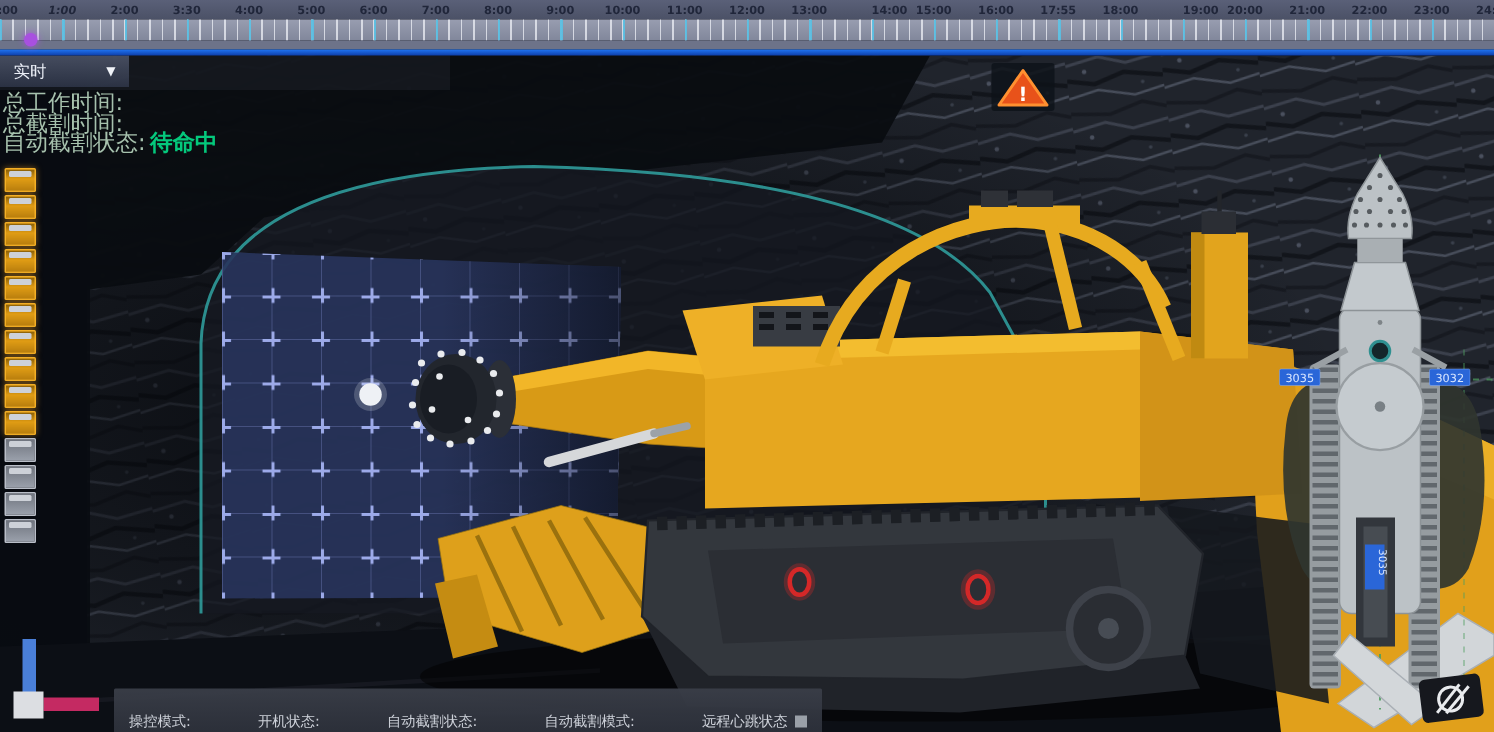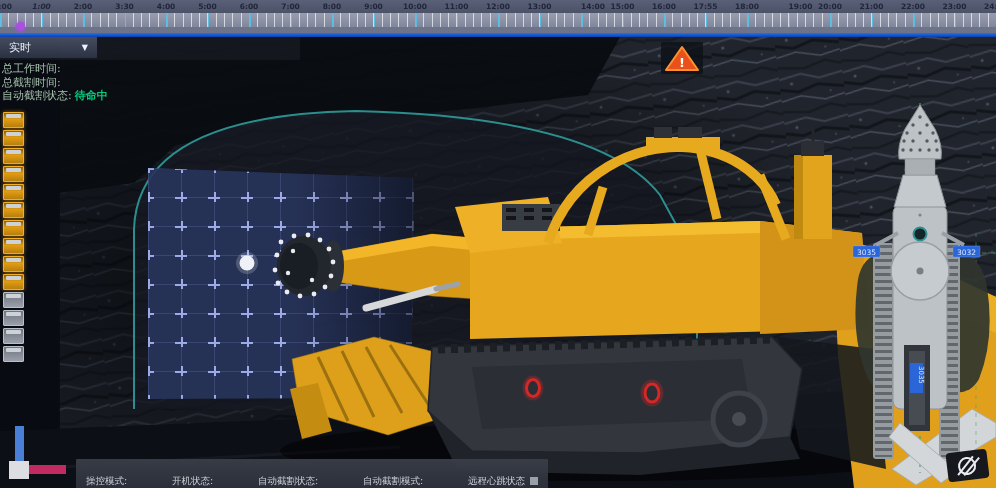--- a/index.html
+++ b/index.html
@@ -18,27 +18,27 @@
       linear-gradient(#989db0,#81879b);}
   .tl-sub{position:absolute;left:0;top:27px;width:100%;height:6px;background:#6d7389;z-index:30;}
   .tl-line{position:absolute;left:0;top:33px;width:100%;height:4px;z-index:30;
     background:linear-gradient(var(--accent-blue,#1f74f2),#0e3faa);}
   .playhead{position:absolute;left:16px;top:22px;width:9px;height:9px;border-radius:50%;
     background:var(--playhead-purple,#a850e0);box-shadow:0 0 5px var(--playhead-purple,#a850e0);z-index:31;}
 
   
   .top-left-panel{position:absolute;left:0;top:37px;width:300px;height:23px;
     background:rgba(140,150,180,.08);z-index:20;}
-  .mode-dropdown{position:absolute;left:0;top:37px;width:97px;height:21px;z-index:21;
+  .mode-dropdown{position:absolute;left:0;top:37px;width:86px;height:21px;z-index:21;
     background:linear-gradient(rgba(120,130,160,.5),rgba(66,76,104,.5));
     display:flex;align-items:center;justify-content:space-between;
     padding:0 9px;box-sizing:border-box;color:#eaeef6;font-size:11px;cursor:pointer;}
   .mode-caret{font-size:8px;color:#f0f3f8;}
 
-  .status-panel{position:absolute;left:2px;top:62px;z-index:21;font-size:11px;line-height:13.5px;}
+  .status-panel{position:absolute;left:2px;top:62px;z-index:21;font-size:15px;line-height:13.5px;}
   .status-line{white-space:nowrap;}
   .sl-label{color:#a6c1ad;}
   .sl-value{color:var(--status-green,#04c87c);font-weight:bold;margin-left:3px;}
 
   
   .machine-strip{position:absolute;left:3px;top:112px;width:21px;z-index:21;
     display:flex;flex-direction:column;gap:2px;}
   .strip-seg{height:14px;position:relative;border-radius:1px;
     background:linear-gradient(#8a5f08,#e09c14 45%,#b97f0e);
     border:1px solid rgba(250,180,40,.9);box-shadow:0 0 4px rgba(240,160,30,.55);}

